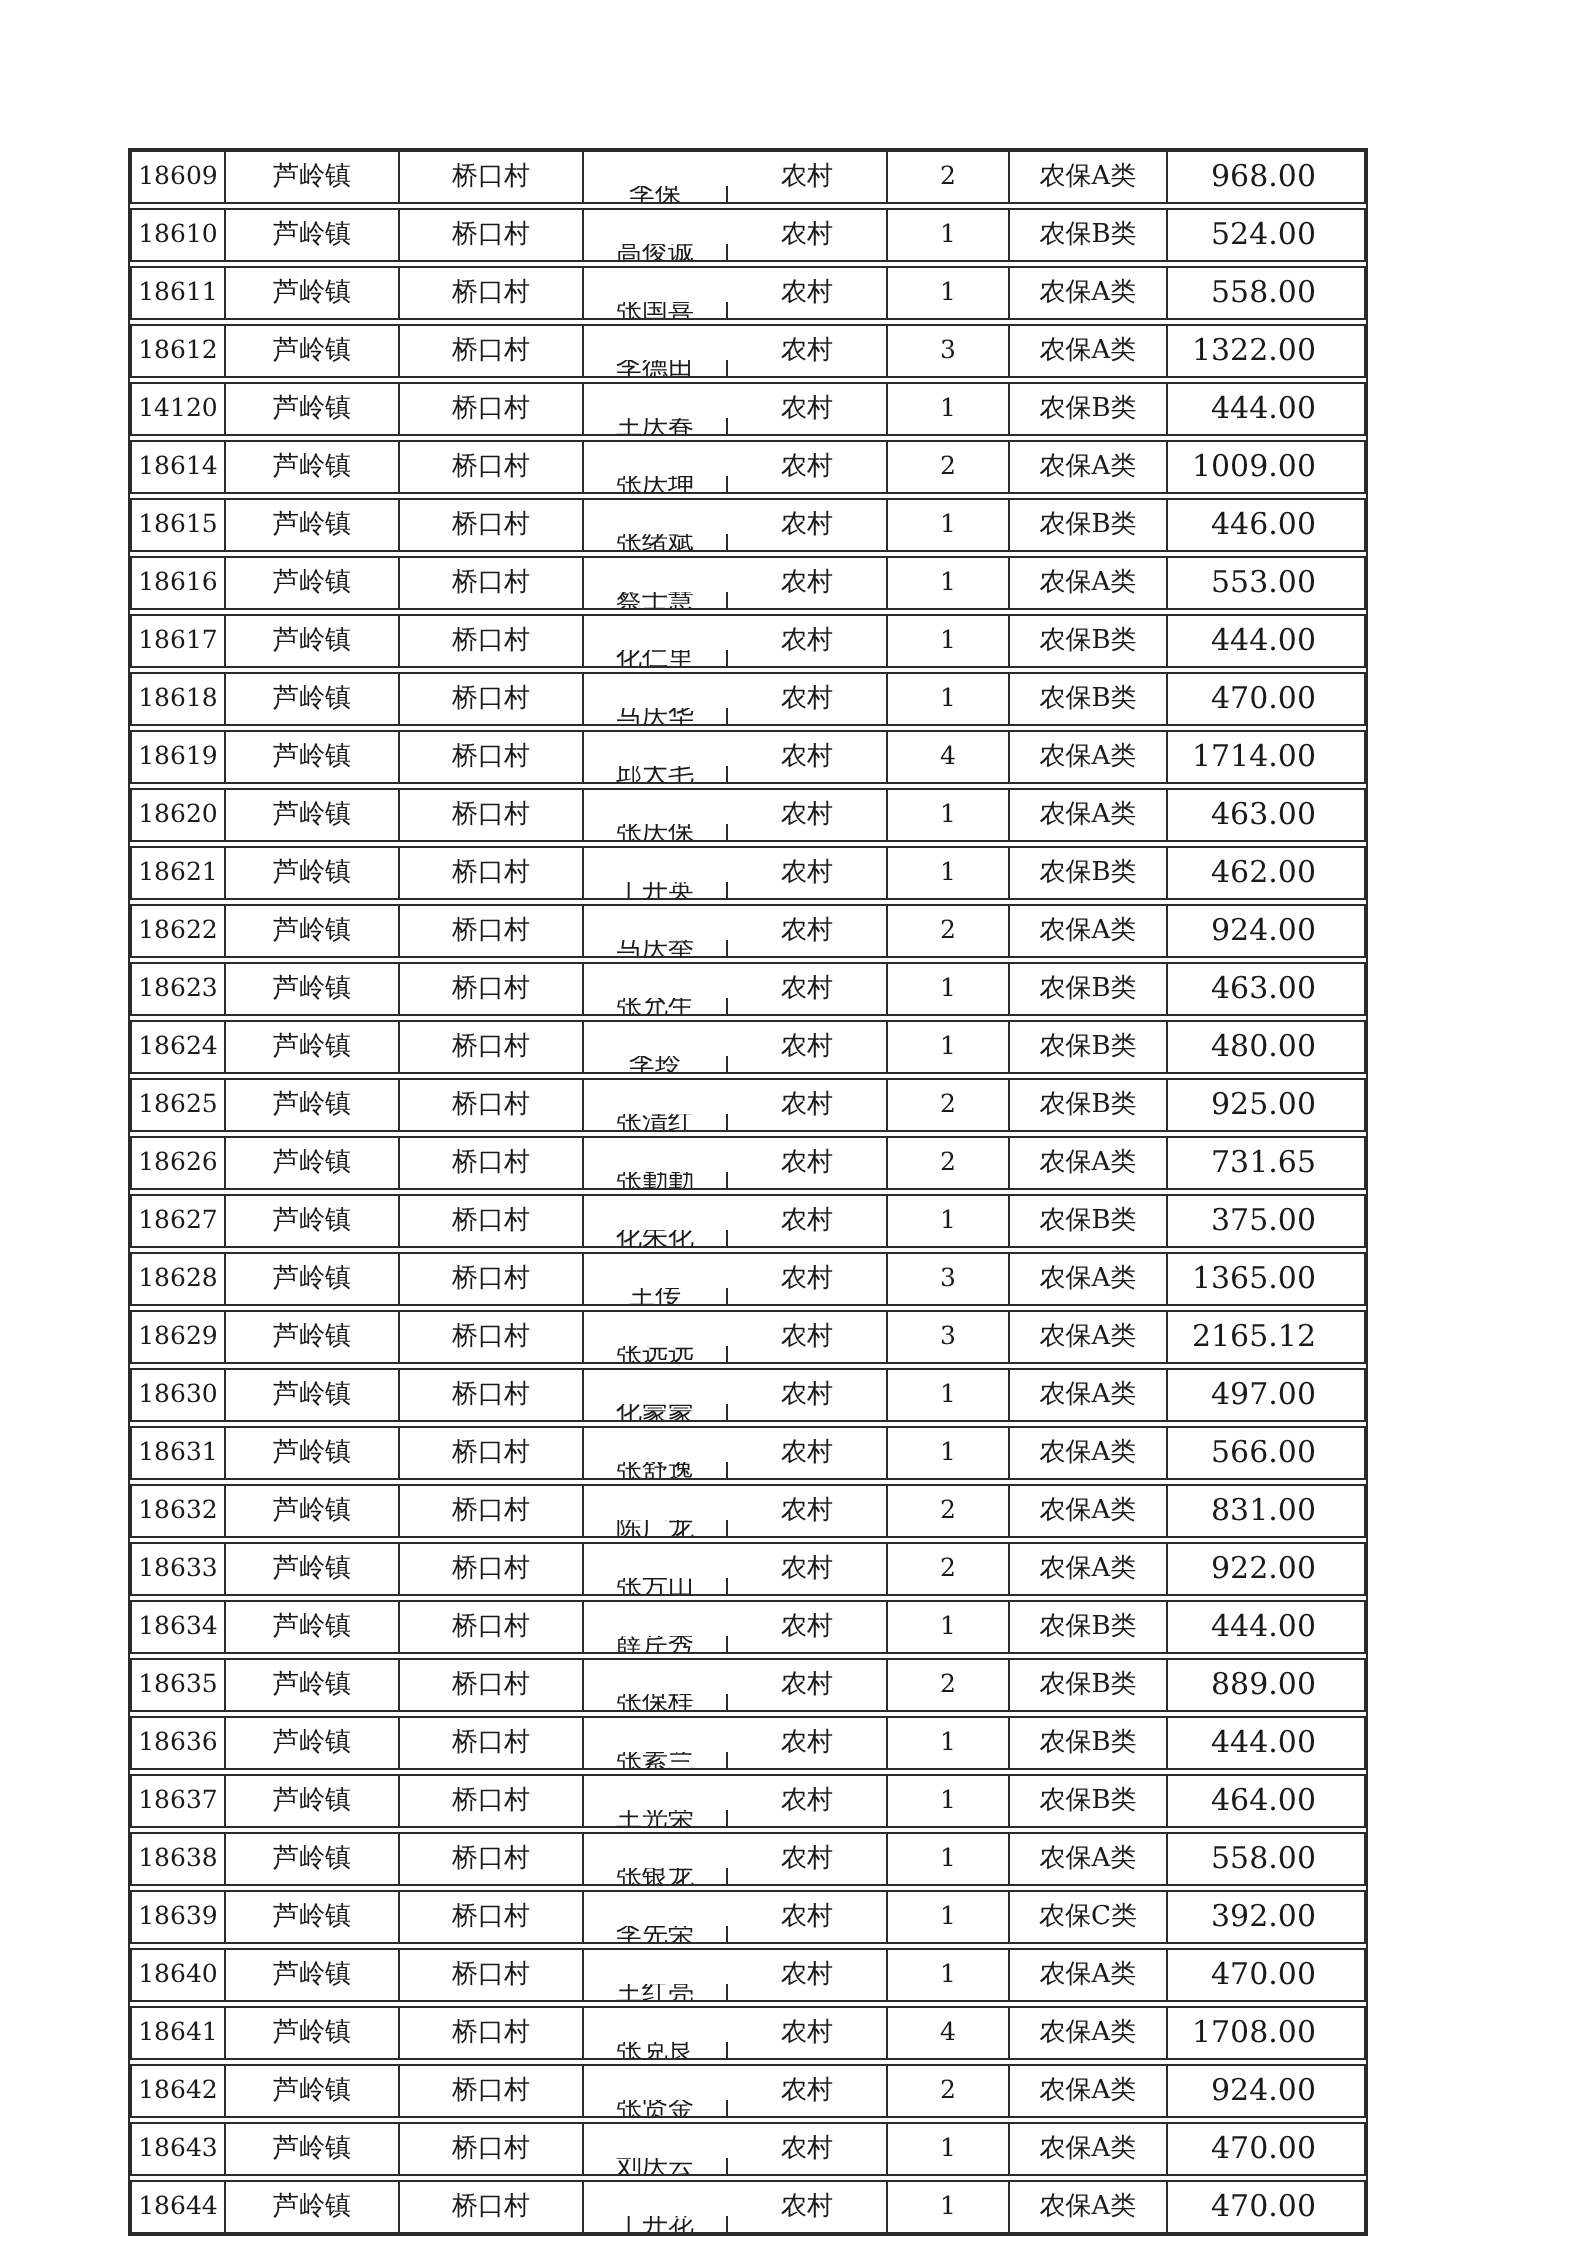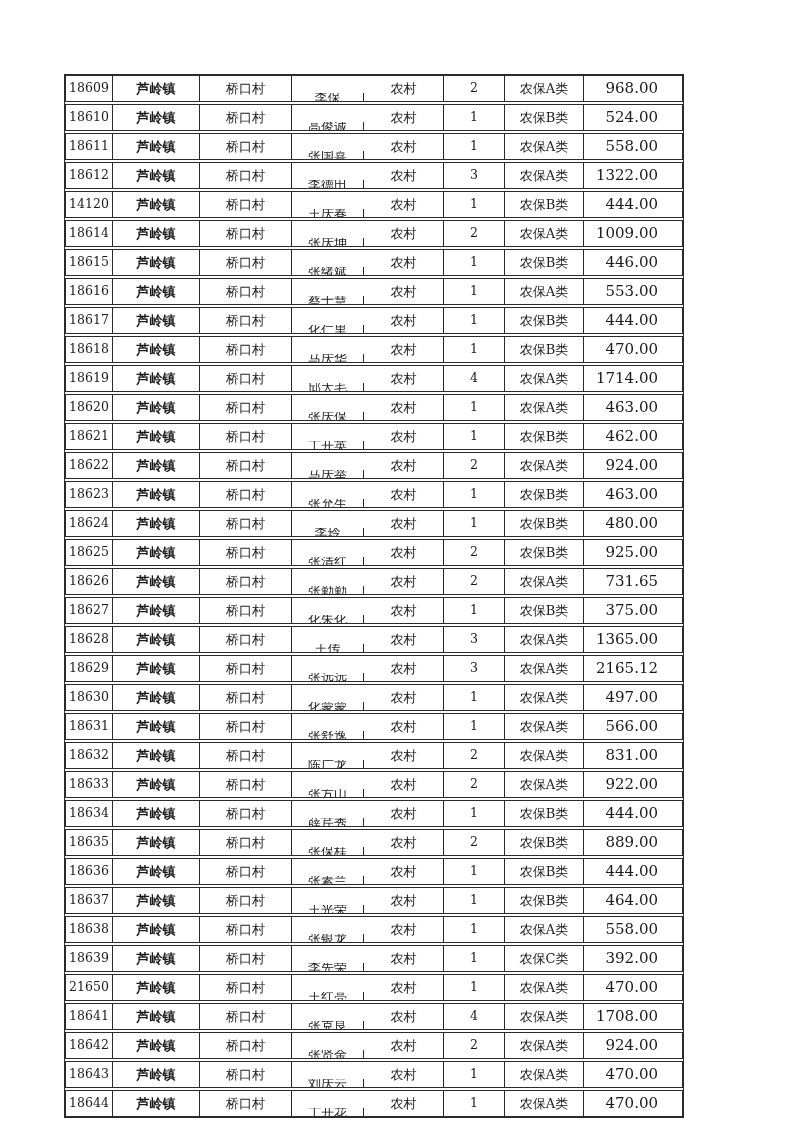--- a/index.html
+++ b/index.html
@@ -43,21 +43,21 @@
     display: flex;
     align-items: center;
     justify-content: center;
     font-size: 13px;
     line-height: 1;
     border-right: 1px solid #2b2b2b;
     overflow: hidden;
     white-space: nowrap;
   }
   .c0 { width: 47px; font-size: 12.5px; }
-  .c1 { width: 87px; font-weight: bold; }
+  .c1 { width: 87px; }
   .c2 { width: 92px; }
   .c3 { width: 72px; margin-top: 17px; }
   .c4 { width: 80px; }
   .c5 { width: 61px; font-size: 12.5px; }
   .c6 { width: 79px; }
   .c7 {
     width: 98px;
     border-right: none;
     justify-content: flex-end;
     padding-right: 24px;
@@ -404,21 +404,21 @@
     <div class="cell c1">芦岭镇</div>
     <div class="cell c2">桥口村</div>
     <div class="cell c3">李先荣</div>
     <div class="cell c4">农村</div>
     <div class="cell c5">1</div>
     <div class="cell c6">农保C类</div>
     <div class="cell c7">392.00</div>
   </div>
 
   <div class="row">
-    <div class="cell c0">21650</div>
+    <div class="cell c0">18640</div>
     <div class="cell c1">芦岭镇</div>
     <div class="cell c2">桥口村</div>
     <div class="cell c3">王红亮</div>
     <div class="cell c4">农村</div>
     <div class="cell c5">1</div>
     <div class="cell c6">农保A类</div>
     <div class="cell c7">470.00</div>
   </div>
 
   <div class="row">

